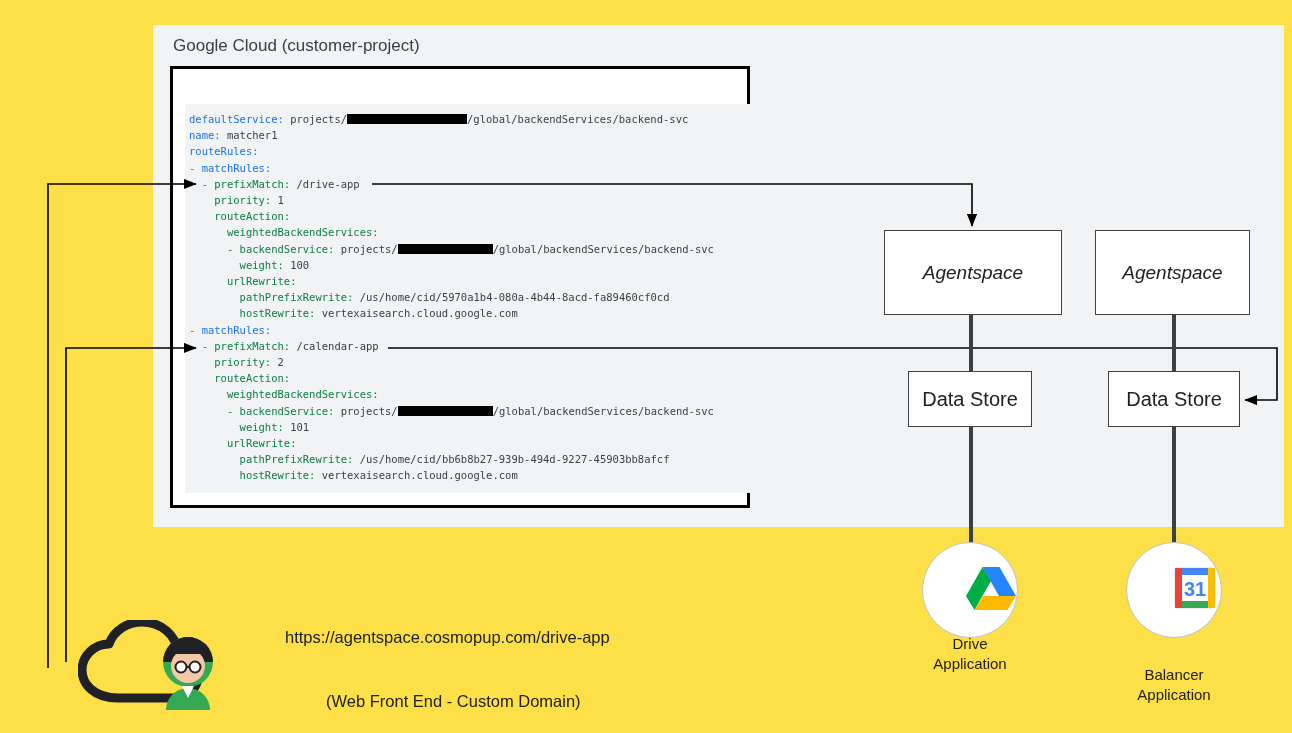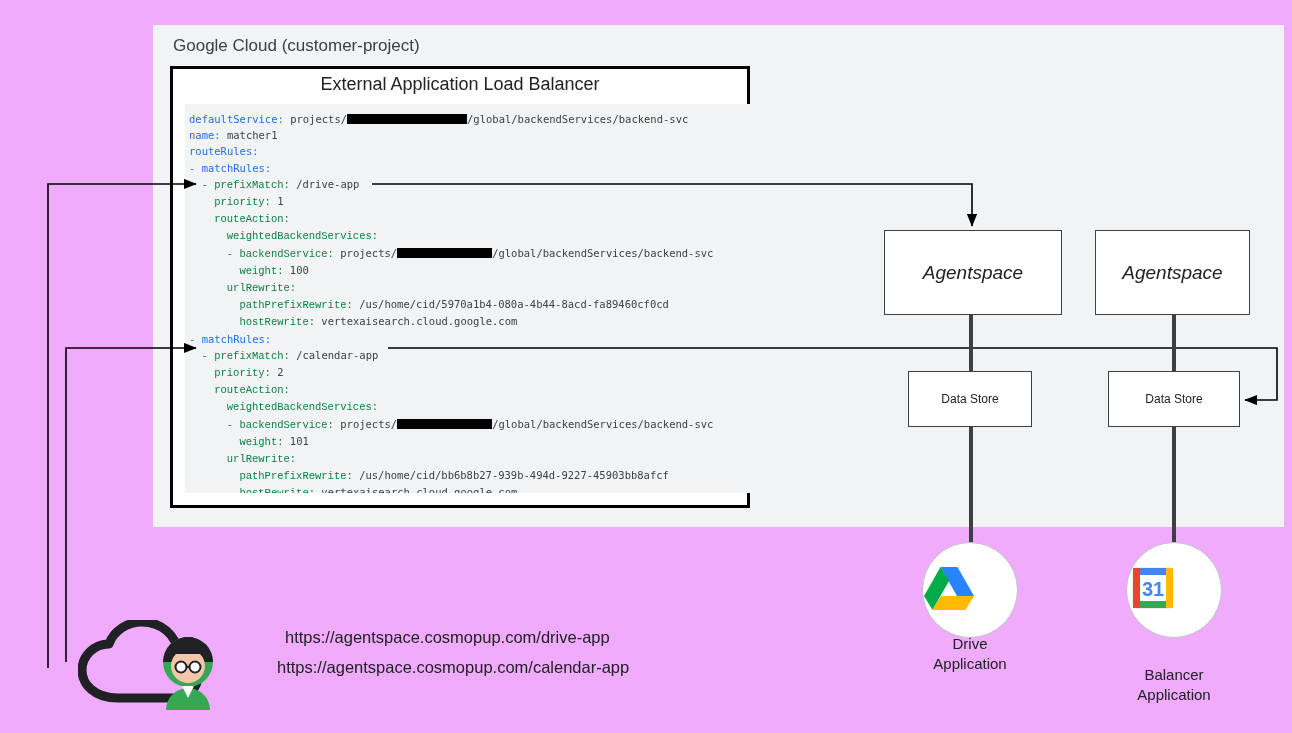--- a/index.html
+++ b/index.html
@@ -9,21 +9,21 @@
   }
   body {
     font-family: "Liberation Sans", sans-serif;
     color: #202124;
   }
   #canvas {
     position: relative;
     width: 1292px;
     height: 733px;
     overflow: hidden;
-    background: #f0abfc;
+    background: #fde047;
   }
 
   
   .cloud-panel {
     position: absolute;
     left: 153px;
     top: 25px;
     width: 1131px;
     height: 502px;
     background: #f1f3f4;
@@ -67,21 +67,21 @@
     background: #f1f3f4;
     box-sizing: border-box;
     padding: 7px 12px 0 4px;
     font-family: "DejaVu Sans Mono", monospace;
     font-size: 10.5px;
     line-height: 16.2px;
     white-space: pre;
     overflow: hidden;
   }
   .code-block .k { color: #1a73e8; }      
-  .code-block .k2 { color: #0b8043; font-family: Liberation Mono, monospace; }     
+  .code-block .k2 { color: #0b8043; }     
   .code-block .v { color: #3c4043; }
   .redact {
     display: inline-block;
     background: #000000;
     height: 10px;
     vertical-align: -1px;
   }
 
   
   .node {
@@ -89,21 +89,21 @@
     border: 1.5px solid #3c4043;
     background: #ffffff;
     box-sizing: border-box;
     display: flex;
     align-items: center;
     justify-content: center;
     font-size: 19px;
     color: #202124;
   }
   .node.italic { font-style: italic; }
-  .node.small { font-size: 12px; }
+  .node.small { font-size: 20px; }
 
   #agentspace-1 { left: 884px; top: 230px; width: 178px; height: 85px; }
   #agentspace-2 { left: 1095px; top: 230px; width: 155px; height: 85px; }
   #datastore-1  { left: 908px; top: 371px; width: 124px; height: 56px; }
   #datastore-2  { left: 1108px; top: 371px; width: 132px; height: 56px; }
 
   
   svg.wires {
     position: absolute;
     left: 0; top: 0;
@@ -116,21 +116,21 @@
   .app-circle {
     position: absolute;
     width: 96px;
     height: 96px;
     border-radius: 50%;
     border: 1.5px solid #bdc1c6;
     background: #ffffff;
     box-sizing: border-box;
     display: flex;
     align-items: center;
-    justify-content: flex-start;
+    justify-content: flex-end;
   }
   #drive-circle { left: 922px; top: 542px; }
   #calendar-circle { left: 1126px; top: 542px; }
 
   .app-caption {
     position: absolute;
     text-align: center;
     font-size: 15px;
     color: #202124;
     line-height: 20px;
@@ -161,21 +161,20 @@
 </style>
 </head>
 <body>
 
 <div id="canvas">
 
   <div class="cloud-panel"></div>
   <div class="cloud-panel-label">Google Cloud (customer-project)</div>
 
   <div class="lb-box"></div>
-  <div class="lb-title">External Application Load Balancer</div>
 
   <div class="code-block" id="code-block"><div><span class="k">defaultService:</span><span class="v"> projects/</span><span class="redact" style="width: 120px;"></span><span class="v">/global/backendServices/backend-svc</span></div><div><span class="k">name:</span><span class="v"> matcher1</span></div><div><span class="k">routeRules:</span></div><div><span class="k">- matchRules:</span></div><div><span class="k2">  - prefixMatch:</span><span class="v"> /drive-app</span></div><div><span class="k2">    priority:</span><span class="v"> 1</span></div><div><span class="k2">    routeAction:</span></div><div><span class="k2">      weightedBackendServices:</span></div><div><span class="k2">      - backendService:</span><span class="v"> projects/</span><span class="redact" style="width: 95px;"></span><span class="v">/global/backendServices/backend-svc</span></div><div><span class="k2">        weight:</span><span class="v"> 100</span></div><div><span class="k2">      urlRewrite:</span></div><div><span class="k2">        pathPrefixRewrite:</span><span class="v"> /us/home/cid/5970a1b4-080a-4b44-8acd-fa89460cf0cd</span></div><div><span class="k2">        hostRewrite:</span><span class="v"> vertexaisearch.cloud.google.com</span></div><div><span class="k">- matchRules:</span></div><div><span class="k2">  - prefixMatch:</span><span class="v"> /calendar-app</span></div><div><span class="k2">    priority:</span><span class="v"> 2</span></div><div><span class="k2">    routeAction:</span></div><div><span class="k2">      weightedBackendServices:</span></div><div><span class="k2">      - backendService:</span><span class="v"> projects/</span><span class="redact" style="width: 95px;"></span><span class="v">/global/backendServices/backend-svc</span></div><div><span class="k2">        weight:</span><span class="v"> 101</span></div><div><span class="k2">      urlRewrite:</span></div><div><span class="k2">        pathPrefixRewrite:</span><span class="v"> /us/home/cid/bb6b8b27-939b-494d-9227-45903bb8afcf</span></div><div><span class="k2">        hostRewrite:</span><span class="v"> vertexaisearch.cloud.google.com</span></div></div>
 
   <svg class="wires" xmlns="http://www.w3.org/2000/svg">
     <defs>
       <marker id="arrow" markerWidth="9" markerHeight="9" refX="7.5" refY="3.2" orient="auto">
         <path d="M0,0 L8,3.2 L0,6.4 z" fill="#000000"></path>
       </marker>
     </defs>
 
@@ -227,21 +226,21 @@
         <text x="26" y="34" text-anchor="middle" font-family="'Liberation Sans', sans-serif" font-size="20" font-weight="bold" fill="#4285f4" id="cal-day">31</text>
       </svg>
     </span>
   </div>
   <div class="app-caption" id="calendar-caption">
     <div>Balancer</div>
     <div>Application</div>
   </div>
 
   <div class="url-label" id="url-1">https://agentspace.cosmopup.com/drive-app</div>
-  <div class="url-label" id="url-2">https://agentspace.cosmopup.com/calendar-app</div>
+  <div class="url-label" id="url-3">(Web Front End - Custom Domain)</div>
 
   <div class="cloud-user">
     <svg width="180" height="92" viewBox="0 0 180 92" xmlns="http://www.w3.org/2000/svg">
 
       <path d="M40,78 C16,78 4,64 4,50 C4,36 16,24 31,24 C36,10 50,2 64,2
                C83,2 98,15 100,32 C112,34 120,44 120,56 C120,68 110,78 96,78 Z" fill="none" stroke="#202124" stroke-width="9" stroke-linejoin="round"></path>
 
       <circle cx="110" cy="42" r="25" fill="#34a853"></circle>
       <path d="M85,42 a25,25 0 0 1 50,0 z" fill="#202124"></path>
       <circle cx="110" cy="46" r="17" fill="#f5c7a9"></circle>

